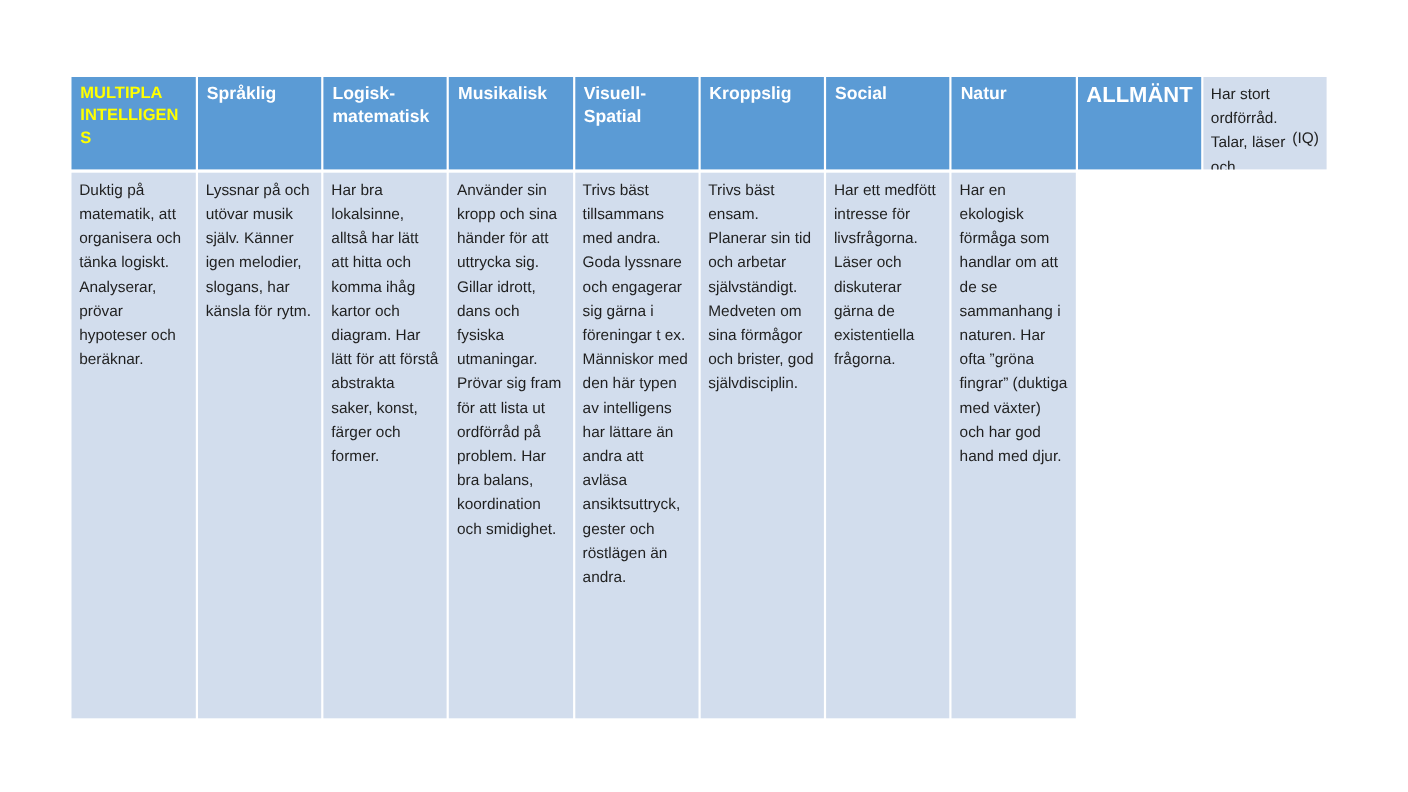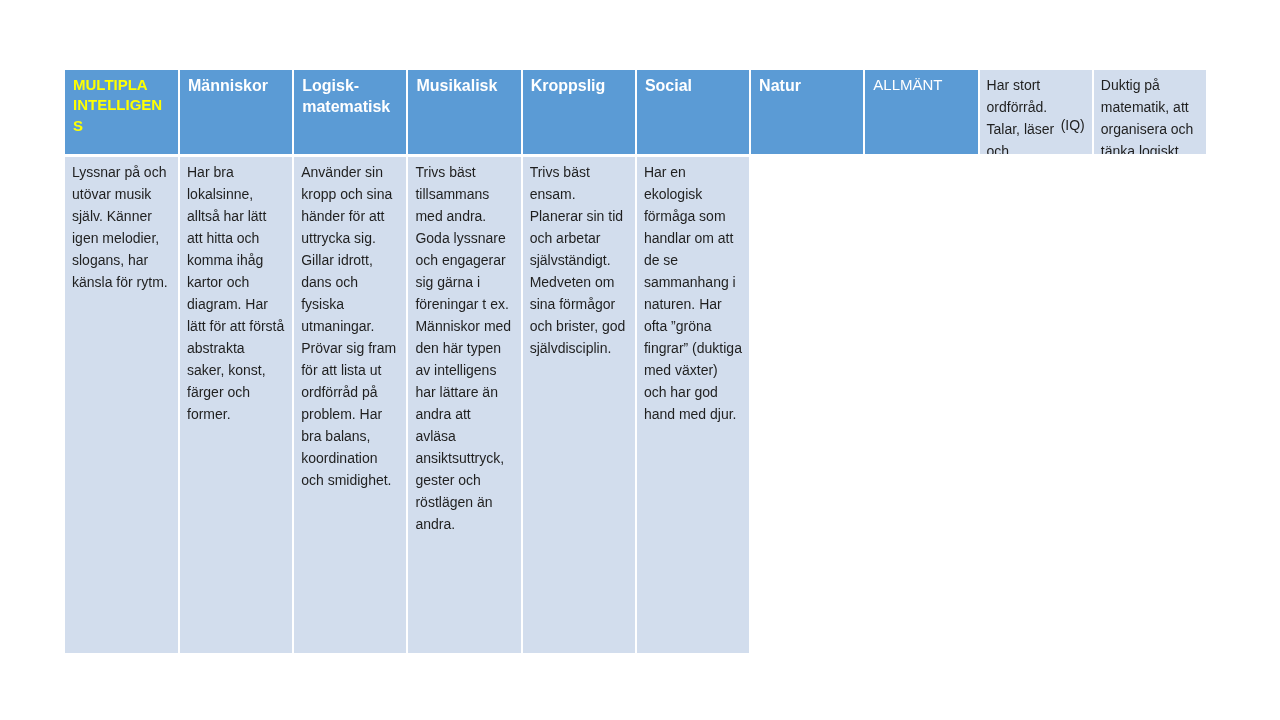--- a/index.html
+++ b/index.html
@@ -37,22 +37,22 @@
     overflow-wrap: break-word;
   }
   .corner {
     color: #FFFF00;
     font-size: 15px;
     line-height: 1.35;
   }
   .rowhdr {
     background: #5B9BD5;
     color: #ffffff;
-    font-weight: normal;
-    font-size: 15px;
+    font-weight: bold;
+    font-size: 20px;
     padding: 6px 8px;
   }
   .bodycell {
     background: #D2DDED;
     color: #1F1F1F;
     font-size: 14px;
     line-height: 22px;
     padding: 4px 7px 6px 7px;
     overflow-wrap: break-word;
     display: flex;
@@ -66,27 +66,30 @@
 </head>
 <body>
 
 <div class="slide">
   <div class="mi-table">
 
     <div class="cell hdr corner">
       <span>MULTIPLA INTELLIGENS</span>
     </div>
     <div class="cell hdr">
-      <span>Människor</span>
+      <span>Språklig</span>
     </div>
     <div class="cell hdr">
       <span>Logisk-matematisk</span>
     </div>
     <div class="cell hdr">
       <span>Musikalisk</span>
+    </div>
+    <div class="cell hdr">
+      <span>Visuell-Spatial</span>
     </div>
     <div class="cell hdr">
       <span>Kroppslig</span>
     </div>
     <div class="cell hdr">
       <span>Social</span>
     </div>
     <div class="cell hdr">
       <span>Natur</span>
     </div>
@@ -110,17 +113,20 @@
     <div class="cell bodycell">
       <span>Använder sin kropp och sina händer för att uttrycka sig. Gillar idrott, dans och fysiska utmaningar. Prövar sig fram för att lista ut ordförråd på problem. Har bra balans, koordination och smidighet.</span>
     </div>
     <div class="cell bodycell">
       <span>Trivs bäst tillsammans med andra. Goda lyssnare och engagerar sig gärna i föreningar t ex. Människor med den här typen av intelligens har lättare än andra att avläsa ansiktsuttryck, gester och röstlägen än andra.</span>
     </div>
     <div class="cell bodycell">
       <span>Trivs bäst ensam. Planerar sin tid och arbetar självständigt. Medveten om sina förmågor och brister, god självdisciplin.</span>
     </div>
     <div class="cell bodycell">
+      <span>Har ett medfött intresse för livsfrågorna. Läser och diskuterar gärna de existentiella frågorna.</span>
+    </div>
+    <div class="cell bodycell">
       <span>Har en ekologisk förmåga som handlar om att de se sammanhang i naturen. Har ofta ”gröna fingrar” (duktiga med växter) och har god hand med djur.</span>
     </div>
 
   </div>
 </div>
 
 </body></html>

